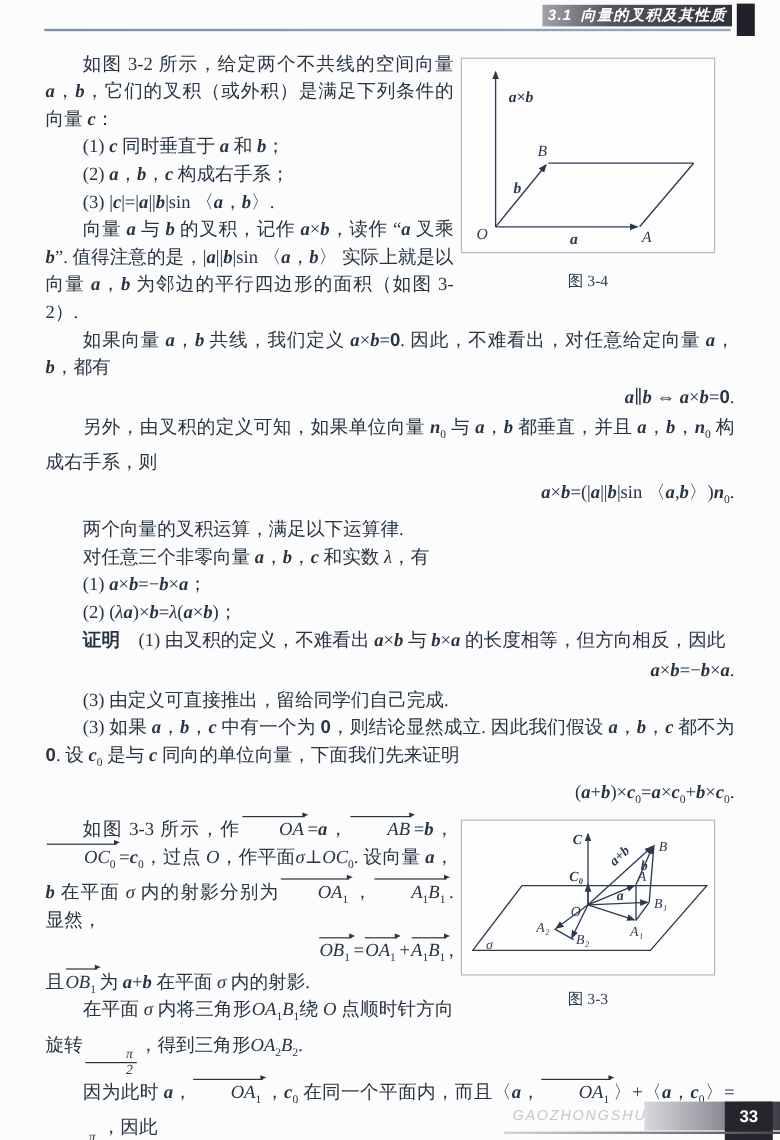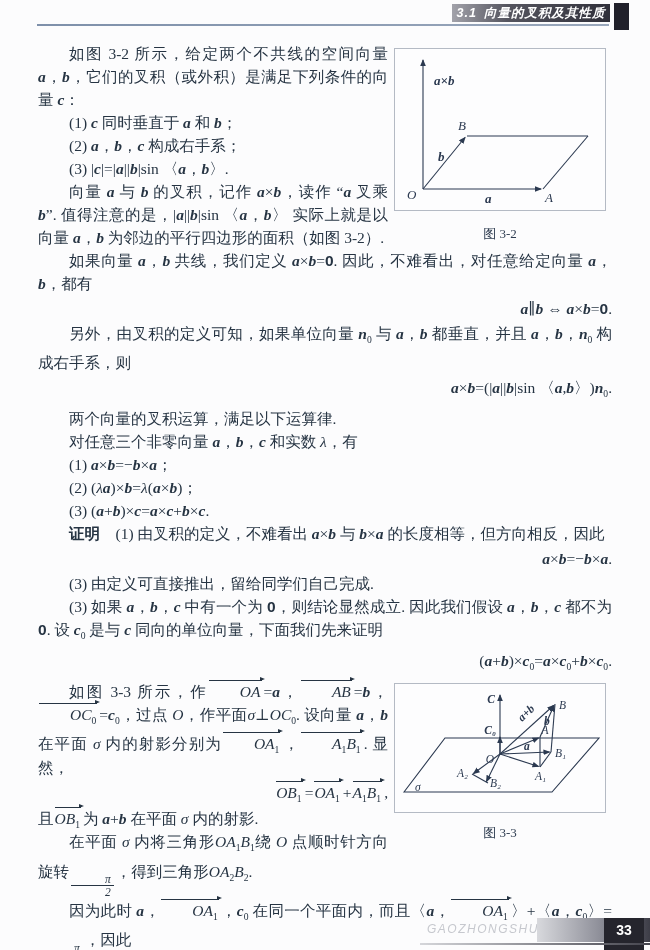--- a/index.html
+++ b/index.html
@@ -29,21 +29,21 @@
   .vec{position:relative;display:inline-block;padding:1px 3px 0 1px;line-height:1.1;}
   .vec::before{content:"";position:absolute;left:1px;right:2px;top:-2px;
                border-top:1.4px solid currentColor;}
   .vec::after{content:"";position:absolute;right:-3px;top:-5px;width:0;height:0;
               border:2.5px solid transparent;border-left:5px solid currentColor;}
   .frac{display:inline-flex;flex-direction:column;vertical-align:-0.55em;text-align:center;
         font-size:11.5px;line-height:1.1;margin:0 2px;font-style:italic;}
   .frac>span:first-child{border-bottom:1px solid currentColor;padding:0 3px;}
 
   
-  .fig{float:right;width:212px;margin:6px 6px 0 6px;}
+  .fig{float:right;width:212px;margin:6px 16px 0 6px;}
   .figbox{border:1px solid #b4bac4;background:#fdfdfe;}
   .fig svg{display:block;}
   figcaption{text-align:center;font-size:13px;margin-top:11px;color:#2e3c50;}
   .fig33{clear:right;margin-top:3px;}
   .fig33 figcaption{margin-top:8px;text-align:center;}
   svg text{font-family:"Liberation Serif","DejaVu Serif",serif;fill:#2b3950;}
   svg .lbl{font-style:italic;font-size:13px;}
   svg .lblb{font-style:italic;font-weight:bold;font-size:13px;}
   svg .sm{font-size:11.5px;}
   svg line,svg polyline,svg polygon{stroke:#2b3950;stroke-width:1.1;fill:none;}
@@ -86,37 +86,36 @@
           <line x1="72" y1="87" x2="193" y2="87"></line>
           <line x1="148" y1="140" x2="193" y2="87"></line>
           <text class="lblb" x="39" y="36">a×b</text>
           <text class="lbl" x="12" y="150">O</text>
           <text class="lbl" x="150" y="153">A</text>
           <text class="lbl" x="63" y="81">B</text>
           <text class="lblb" x="90" y="154">a</text>
           <text class="lblb" x="43" y="112">b</text>
         </svg>
       </div>
-      <figcaption>图 3-2</figcaption>
+      <figcaption>图 3-4</figcaption>
     </figure>
 
     <p class="ind">如图 3-2 所示，给定两个不共线的空间向量 <b class="bi">a</b>，<b class="bi">b</b>，它们的叉积（或外积）是满足下列条件的向量 <b class="bi">c</b>：</p>
     <p class="ind">(1) <b class="bi">c</b> 同时垂直于 <b class="bi">a</b> 和 <b class="bi">b</b>；</p>
     <p class="ind">(2) <b class="bi">a</b>，<b class="bi">b</b>，<b class="bi">c</b> 构成右手系；</p>
     <p class="ind">(3) |<b class="bi">c</b>|=|<b class="bi">a</b>||<b class="bi">b</b>|sin 〈<b class="bi">a</b>，<b class="bi">b</b>〉.</p>
     <p class="ind">向量 <b class="bi">a</b> 与 <b class="bi">b</b> 的叉积，记作 <b class="bi">a</b>×<b class="bi">b</b>，读作 “<b class="bi">a</b> 叉乘 <b class="bi">b</b>”. 值得注意的是，|<b class="bi">a</b>||<b class="bi">b</b>|sin 〈<b class="bi">a</b>，<b class="bi">b</b>〉 实际上就是以向量 <b class="bi">a</b>，<b class="bi">b</b> 为邻边的平行四边形的面积（如图 3-2）.</p>
     <p class="ind">如果向量 <b class="bi">a</b>，<b class="bi">b</b> 共线，我们定义 <b class="bi">a</b>×<b class="bi">b</b>=<b class="hd">0</b>. 因此，不难看出，对任意给定向量 <b class="bi">a</b>，<b class="bi">b</b>，都有</p>
     <div class="formula"><b class="bi">a</b>∥<b class="bi">b</b> ⇔ <b class="bi">a</b>×<b class="bi">b</b>=<b class="hd">0</b>.</div>
     <p class="ind">另外，由叉积的定义可知，如果单位向量 <b class="bi">n</b><sub>0</sub> 与 <b class="bi">a</b>，<b class="bi">b</b> 都垂直，并且 <b class="bi">a</b>，<b class="bi">b</b>，<b class="bi">n</b><sub>0</sub> 构成右手系，则</p>
     <div class="formula"><b class="bi">a</b>×<b class="bi">b</b>=(|<b class="bi">a</b>||<b class="bi">b</b>|sin 〈<b class="bi">a</b>,<b class="bi">b</b>〉)<b class="bi">n</b><sub>0</sub>.</div>
     <p class="ind">两个向量的叉积运算，满足以下运算律.</p>
     <p class="ind">对任意三个非零向量 <b class="bi">a</b>，<b class="bi">b</b>，<b class="bi">c</b> 和实数 <i class="it">λ</i>，有</p>
     <p class="ind">(1) <b class="bi">a</b>×<b class="bi">b</b>=−<b class="bi">b</b>×<b class="bi">a</b>；</p>
     <p class="ind">(2) (<i class="it">λ</i><b class="bi">a</b>)×<b class="bi">b</b>=<i class="it">λ</i>(<b class="bi">a</b>×<b class="bi">b</b>)；</p>
-    <p class="ind">(3) (<b class="bi">a</b>+<b class="bi">b</b>)×<b class="bi">c</b>=<b class="bi">a</b>×<b class="bi">c</b>+<b class="bi">b</b>×<b class="bi">c</b>.</p>
     <p class="ind"><b class="hd">证明</b>　(1) 由叉积的定义，不难看出 <b class="bi">a</b>×<b class="bi">b</b> 与 <b class="bi">b</b>×<b class="bi">a</b> 的长度相等，但方向相反，因此</p>
     <div class="formula"><b class="bi">a</b>×<b class="bi">b</b>=−<b class="bi">b</b>×<b class="bi">a</b>.</div>
     <p class="ind">(3) 由定义可直接推出，留给同学们自己完成.</p>
     <p class="ind">(3) 如果 <b class="bi">a</b>，<b class="bi">b</b>，<b class="bi">c</b> 中有一个为 <b class="hd">0</b>，则结论显然成立. 因此我们假设 <b class="bi">a</b>，<b class="bi">b</b>，<b class="bi">c</b> 都不为 <b class="hd">0</b>. 设 <b class="bi">c</b><sub>0</sub> 是与 <b class="bi">c</b> 同向的单位向量，下面我们先来证明</p>
     <div class="formula">(<b class="bi">a</b>+<b class="bi">b</b>)×<b class="bi">c</b><sub>0</sub>=<b class="bi">a</b>×<b class="bi">c</b><sub>0</sub>+<b class="bi">b</b>×<b class="bi">c</b><sub>0</sub>.</div>
 
     <figure class="fig fig33">
       <div class="figbox">
         <svg width="210" height="128" viewBox="0 0 210 128">
           <polygon points="9,108 50,54 204,54 157,108"></polygon>

